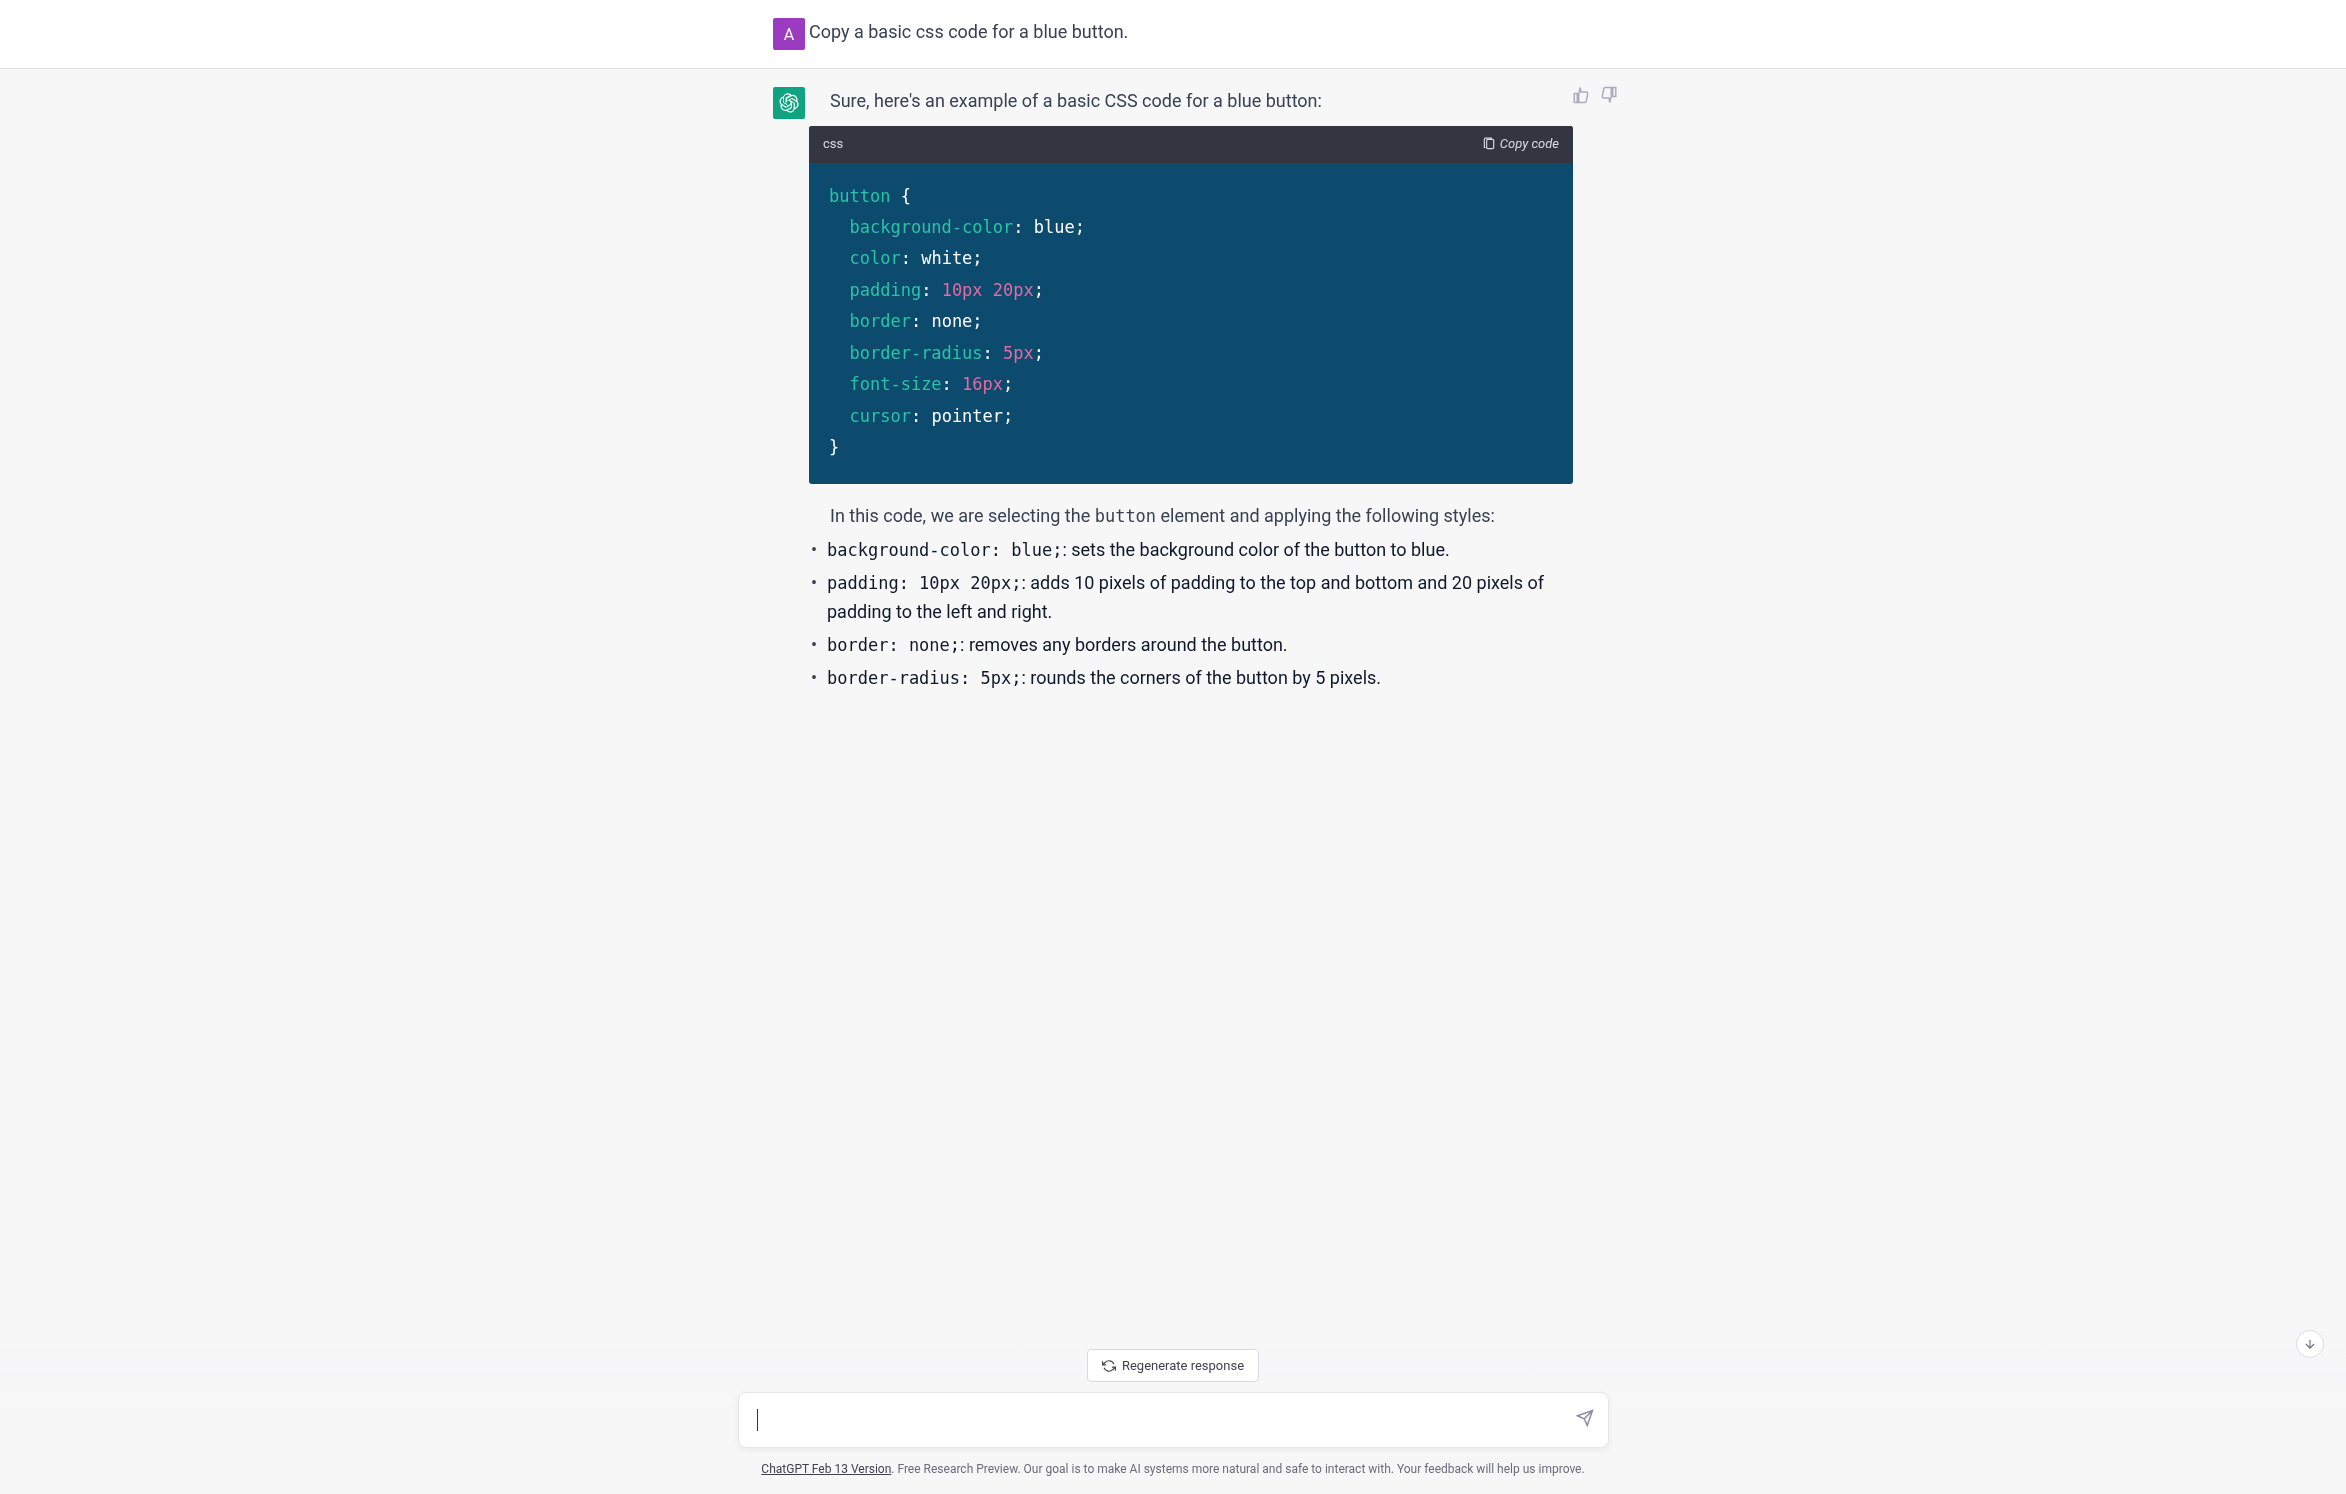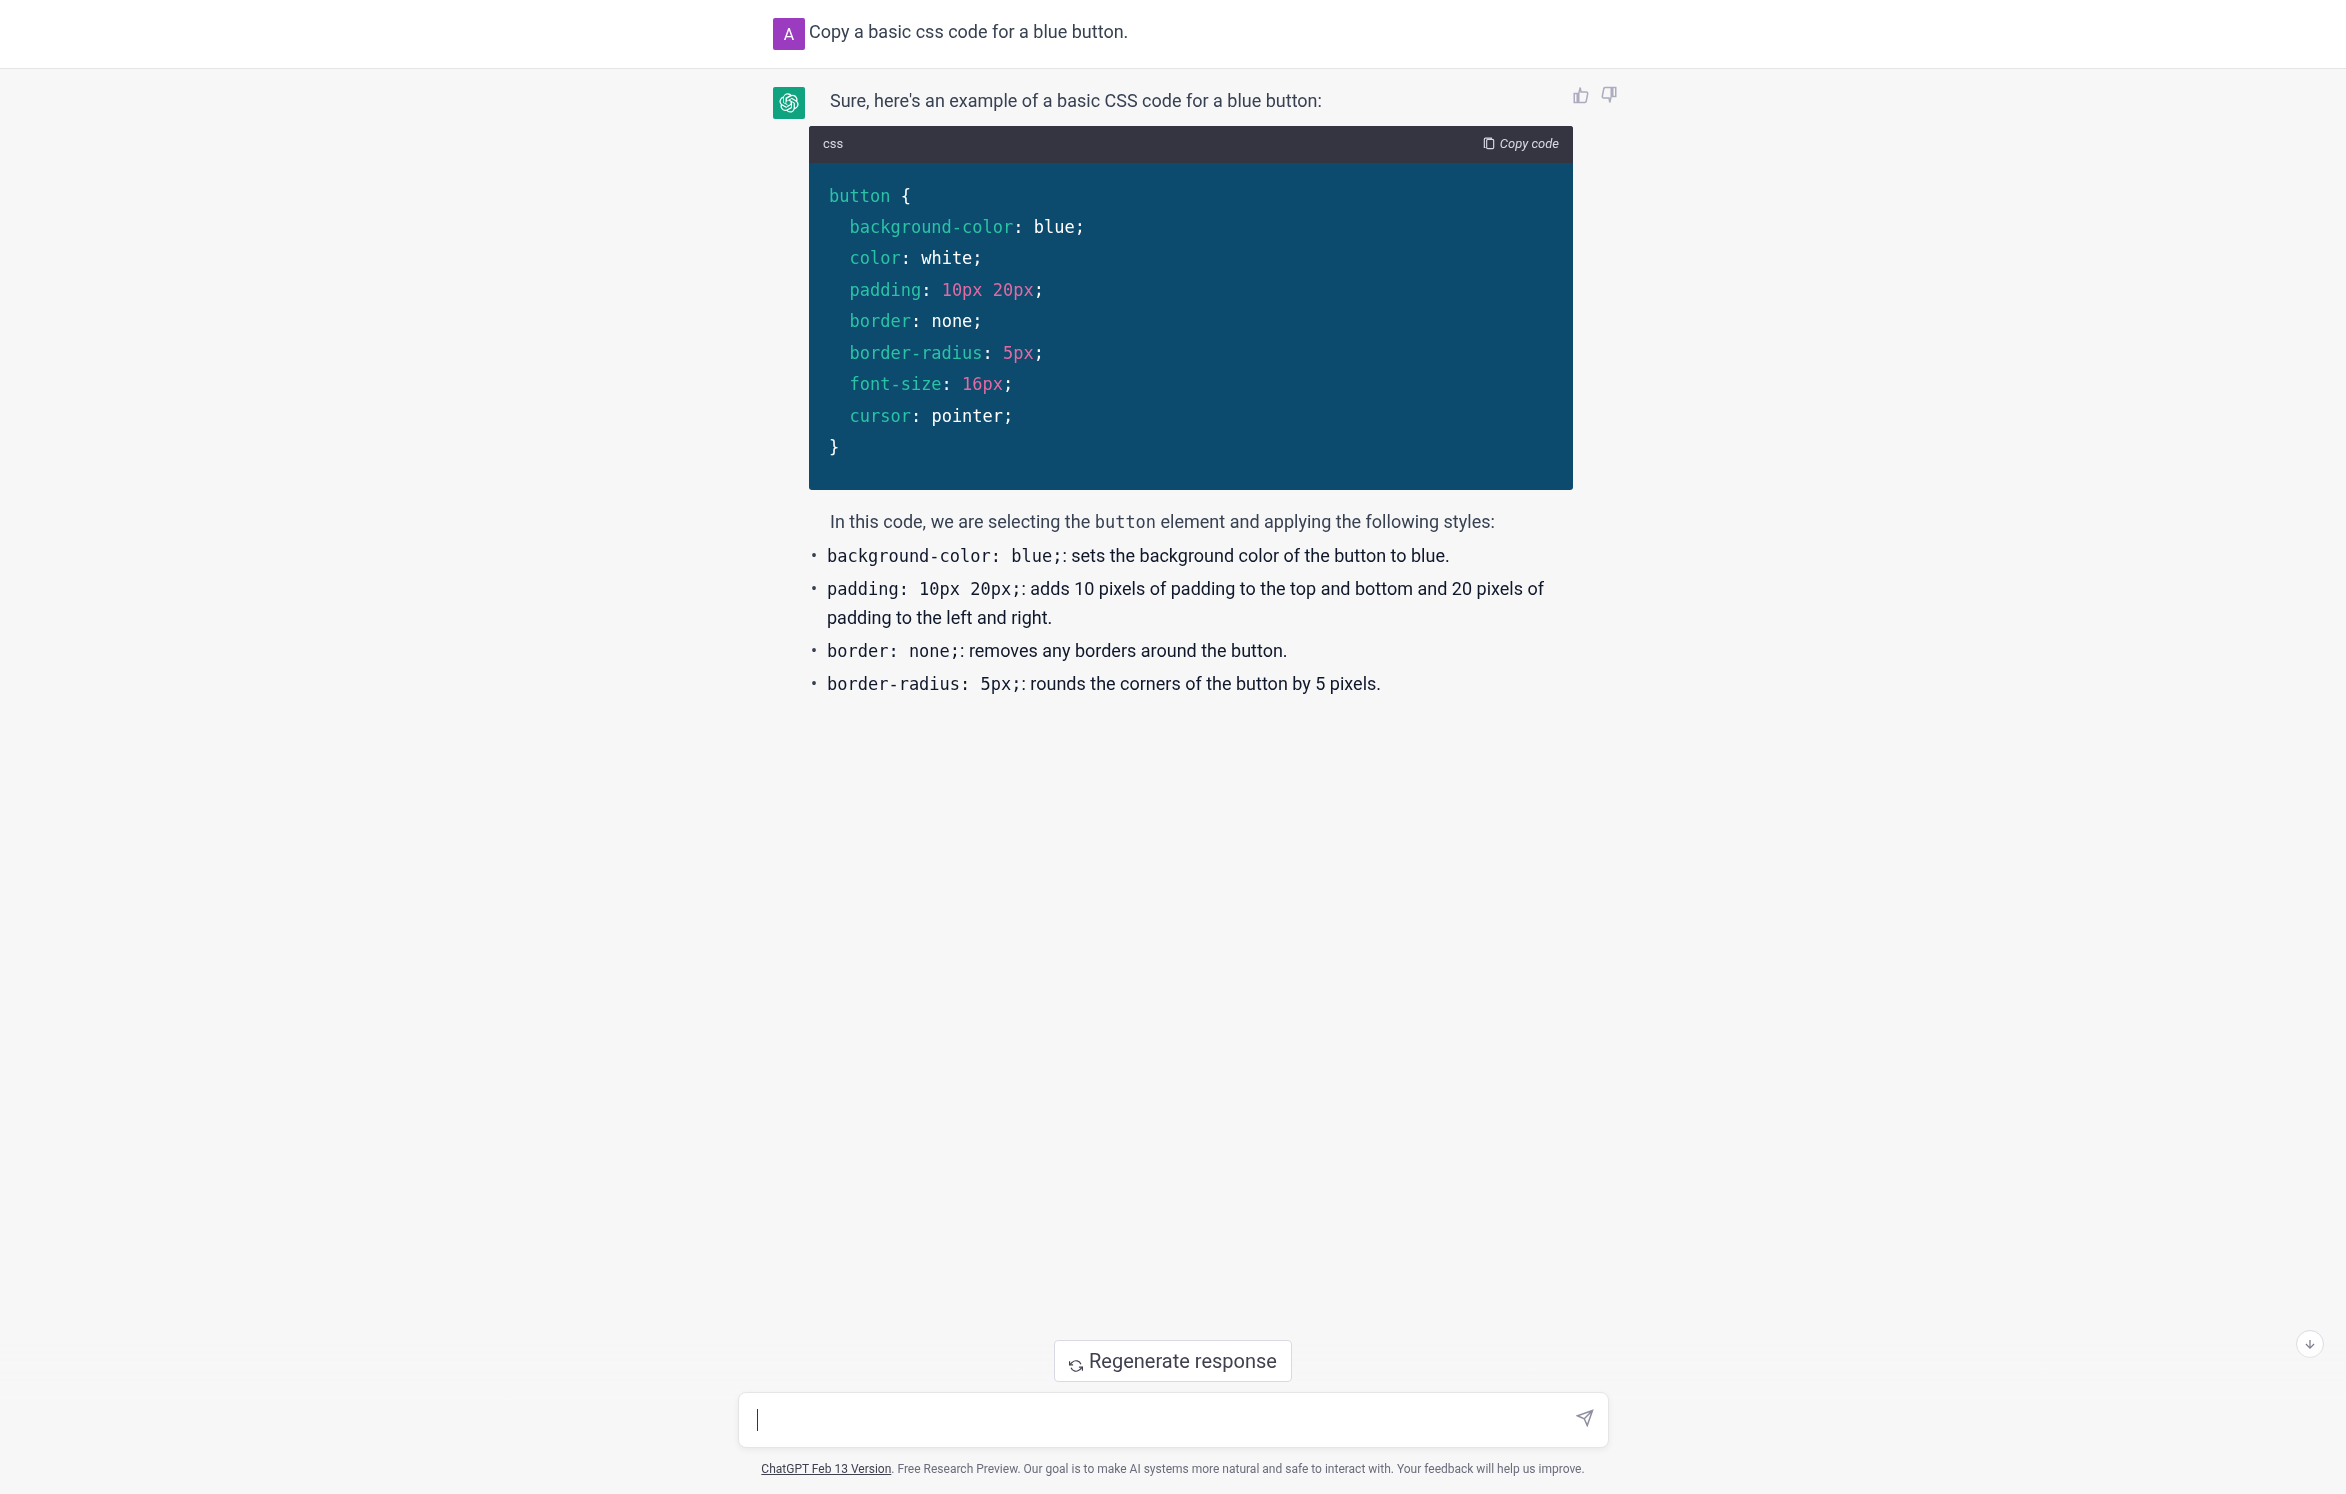--- a/index.html
+++ b/index.html
@@ -73,21 +73,21 @@
     align-items: center;
   }
   .copy-code {
     display: flex; align-items: center; gap: 4px;
     cursor: pointer;
     font-size: 13px;
     color: #d9d9e3;
     font-style: italic;
   }
   .code-body {
-    padding: 18px 20px 26px 20px;
+    padding: 18px 20px 20px 20px;
     font-family: ui-monospace, "SF Mono", Menlo, Monaco, Consolas, monospace;
     font-size: 17px;
     line-height: 1.85;
     color: #fff;
     white-space: pre;
   }
   .tok-sel { color: #2bc3a5; }
   .tok-prop { color: #2bc3a5; }
   .tok-val { color: #fff; }
   .tok-num { color: #e36aa2; }
@@ -122,23 +122,23 @@
   }
   .regen-wrap {
     display: flex; justify-content: center;
     margin-bottom: 10px;
   }
   .regen-btn {
     background: #fff;
     border: 1px solid #d9d9e3;
     border-radius: 4px;
     padding: 8px 14px;
-    font-size: 20px;
+    font-size: 13px;
     color: #40414f;
-    display: flex; align-items: flex-end; gap: 6px;
+    display: flex; align-items: center; gap: 6px;
     cursor: pointer;
   }
   .input-wrap {
     max-width: 895px;
     margin: 0 auto;
     padding: 0 12px;
   }
   .input-box {
     background: #fff;
     border: 1px solid #e5e5e5;

